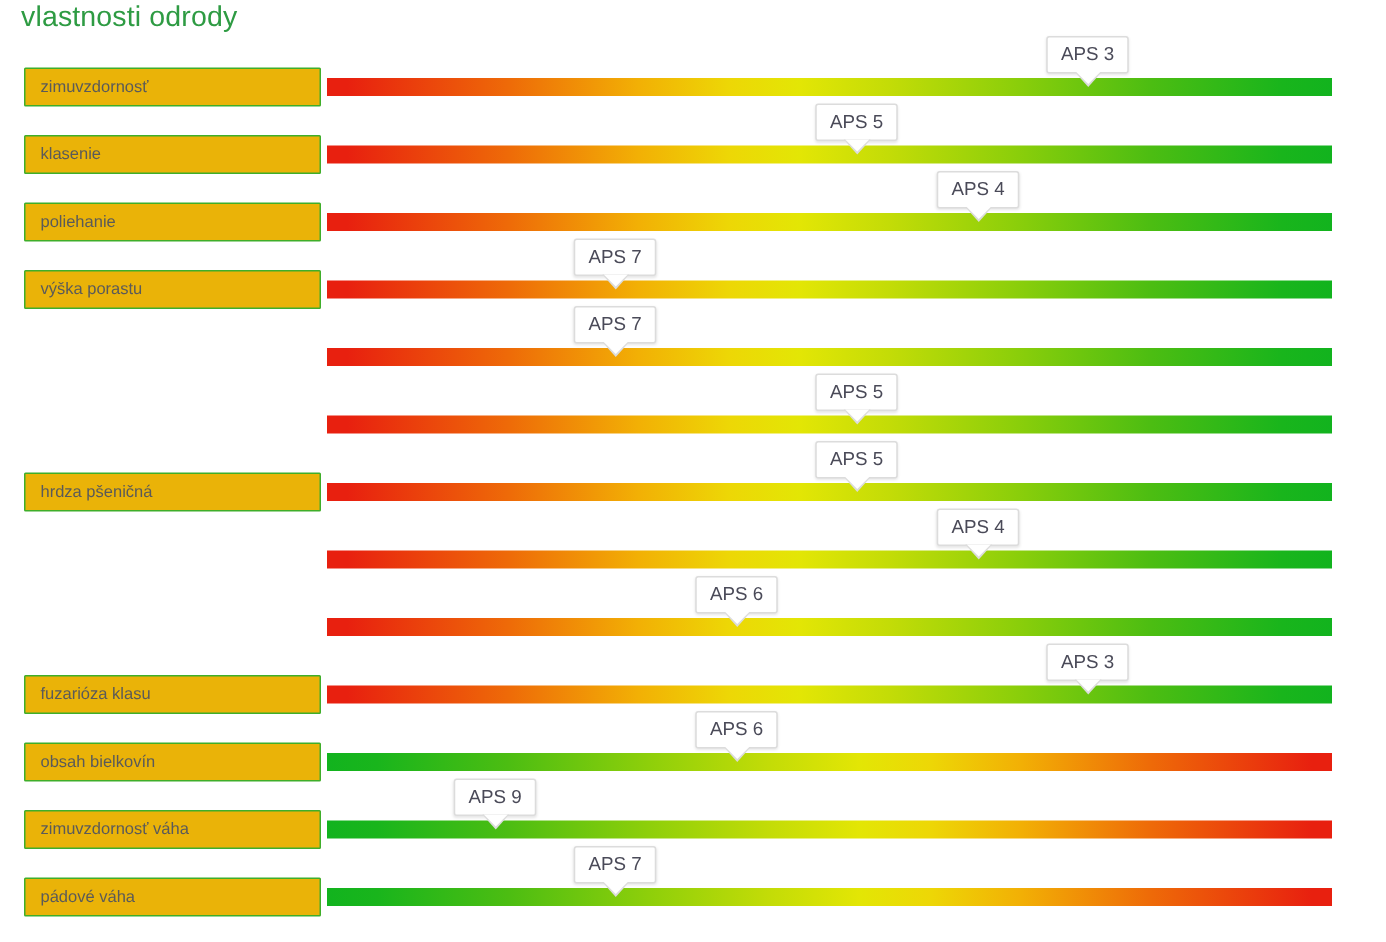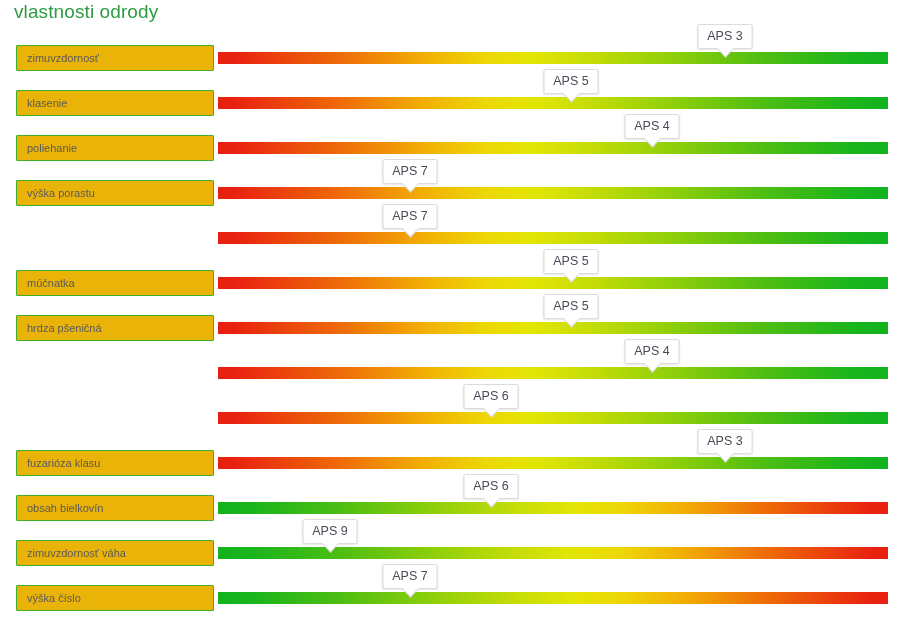--- a/index.html
+++ b/index.html
@@ -187,21 +187,20 @@
         </div>
       </div>
       <div class="row" style="top: 221px;">
         <div class="scale-bar dir-asc">
           <div class="marker" style="left: 192px;">
             <div class="marker-box">APS 7</div>
           </div>
         </div>
       </div>
       <div class="row" style="top: 266px;">
-        <div class="trait-label">múčnatka</div>
         <div class="scale-bar dir-asc">
           <div class="marker" style="left: 353px;">
             <div class="marker-box">APS 5</div>
           </div>
         </div>
       </div>
       <div class="row" style="top: 311px;">
         <div class="trait-label">hrdza pšeničná</div>
         <div class="scale-bar dir-asc">
           <div class="marker" style="left: 353px;">
@@ -241,21 +240,21 @@
       </div>
       <div class="row" style="top: 536px;">
         <div class="trait-label">zimuvzdornosť váha</div>
         <div class="scale-bar dir-desc">
           <div class="marker" style="left: 112px;">
             <div class="marker-box">APS 9</div>
           </div>
         </div>
       </div>
       <div class="row" style="top: 581px;">
-        <div class="trait-label">výška číslo</div>
+        <div class="trait-label">pádové váha</div>
         <div class="scale-bar dir-desc">
           <div class="marker" style="left: 192px;">
             <div class="marker-box">APS 7</div>
           </div>
         </div>
       </div>
     </div>
 
 </div>
 

